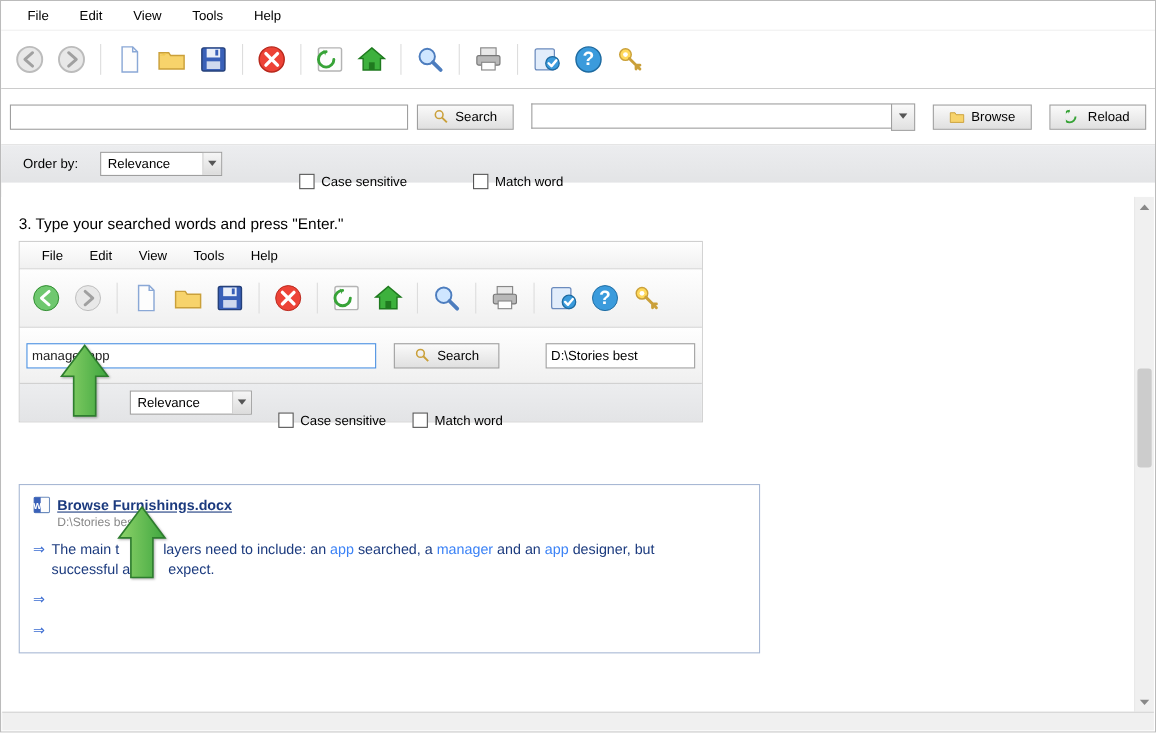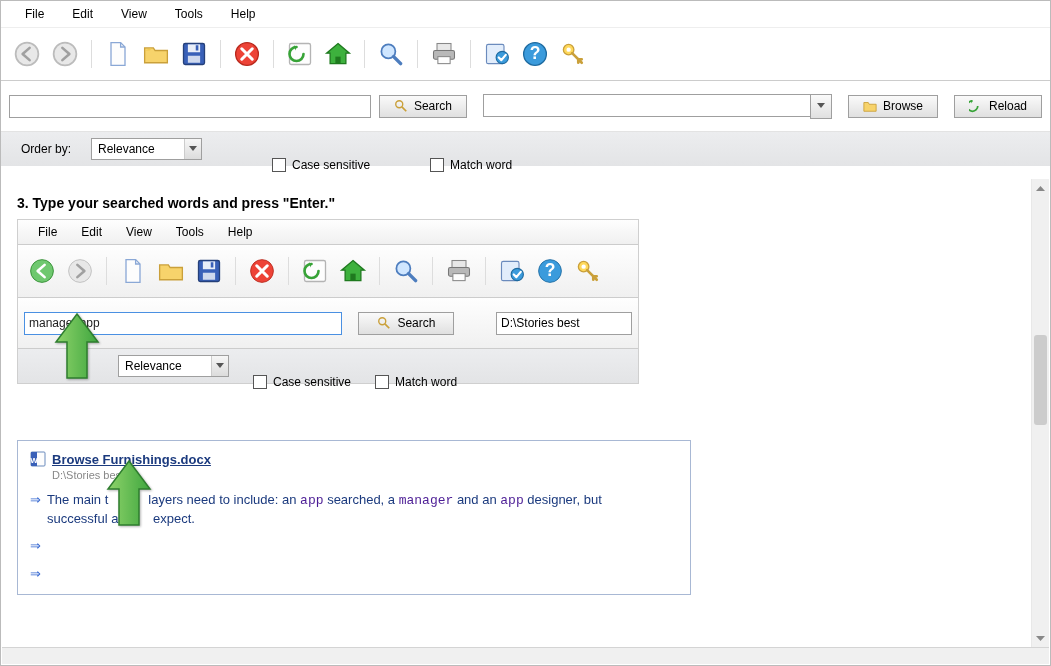--- a/index.html
+++ b/index.html
@@ -29,42 +29,42 @@
   .combo .combo-arrow { width:20px; height:23px; background:linear-gradient(#fafafa,#e0e0e0); border:1px solid #9f9f9f; display:flex; align-items:center; justify-content:center; }
   
   .orderrow { height:34px; background:linear-gradient(#ecedef,#e3e4e6); display:flex; align-items:center; padding:0 20px; gap:20px; font-size:12px; }
   .select { display:flex; align-items:center; height:20px; border:1px solid #9f9f9f; background:#fff; }
   .select .select-label { padding:0 6px; width:80px; }
   .select .select-arrow { width:16px; height:100%; display:flex; align-items:center; justify-content:center; background:linear-gradient(#f6f6f6,#dcdcdc); border-left:1px solid #ccc; }
   .checkbox { display:flex; align-items:center; gap:6px;margin-top:32px; }
   .checkbox .box { width:12px; height:12px; border:1px solid #555; background:#fff; }
   
   .content { position:absolute; left:0; right:0; top:178px; bottom:18px; overflow:auto; padding:12px 16px 0 16px; background:#fff; }
-  .step-heading { font-size:14px; font-weight:700; margin:4px 0 8px 0; }
+  .step-heading { font-size:14px; font-weight:400; margin:4px 0 8px 0; }
   .statusbar { position:absolute; left:1px; right:1px; bottom:1px; height:16px; background:#f0f0f0; border-top:1px solid #d4d4d4; }
   
   .inner-panel { width:620px; border:1px solid #cfcfcf; background:#fff; margin-bottom:24px; }
   .inner-menubar { height:24px; background:linear-gradient(#fefefe,#f0f0f0); display:flex; align-items:center; gap:4px; padding:0 10px; border-bottom:1px solid #ccc; }
   .inner-menubar .menuitem { padding:4px 10px; font-size:12px; }
   .inner-toolbar { height:40px; background:linear-gradient(#fefefe,#f0f0f0); display:flex; align-items:center; padding:6px 8px; gap:6px; border-bottom:1px solid #ccc; }
   .inner-searchrow { height:38px; background:linear-gradient(#fefefe,#f0f0f0); display:flex; align-items:center; padding:6px 6px; gap:8px; }
   .inner-searchrow .search-input2 { width:338px; border:1px solid #4a90e2; background:#fff; height:21px; padding:0 4px; font-size:12px; color:#222; }
   .inner-searchrow .path-input { width:126px; height:21px; border:1px solid #9f9f9f; background:#fff; padding:0 4px; font-size:12px; }
   .inner-orderrow { height:34px; background:linear-gradient(#ecedef,#e3e4e6); display:flex; align-items:center; padding:0 16px; gap:24px; border-top:1px solid #ccc; }
   .green-arrow { position:absolute; width:50px; height:70px; pointer-events:none; }
   .green-arrow svg { width:100%; height:100%; filter: drop-shadow(1px 1px 1px rgba(0,0,0,.3)); }
   
   .results-box { width:648px; border:1px solid #a8b8d4; padding:10px 12px 4px 12px; }
   .file-link-row { display:flex; align-items:center; gap:6px; }
   .file-icon { width:16px; height:16px; }
   .file-link { color:#1b3a7e; text-decoration:underline; font-size:13px; font-weight:700; }
   .file-path { color:#888; font-size:11px; margin-left:22px; margin-top:2px; }
   .result-line { display:flex; align-items:flex-start; gap:6px; margin-top:10px; color:#1b3a7e; font-size:13px; line-height:1.35; }
   .result-line .bullet { color:#3a6bd1; flex:none; }
-  .hl { color:#4c1d95;font-family:Liberation Mono, monospace; }
+  .hl { color:#3b82f6; }
   .w-scrollbar { position:absolute; right:1px; top:178px; bottom:18px; width:17px; background:#f0f0f0; border-left:1px solid #e8e8e8; }
   .sb-btn { width:100%; height:17px; display:flex; align-items:center; justify-content:center; color:#666; }
   .sb-thumb { position:absolute; left:2px; right:2px; top:156px; height:90px; background:#ccc; border-radius:3px; }
   .spacer-flex { flex:1; }
 </style>
 </head>
 <body>
 
 <div class="window">
 

